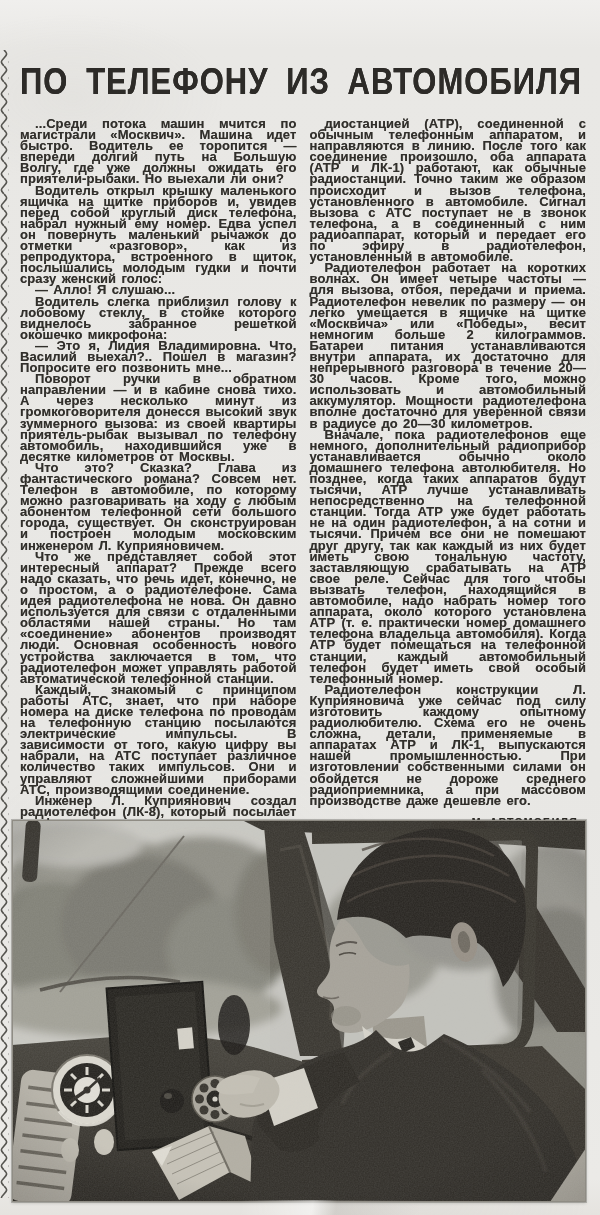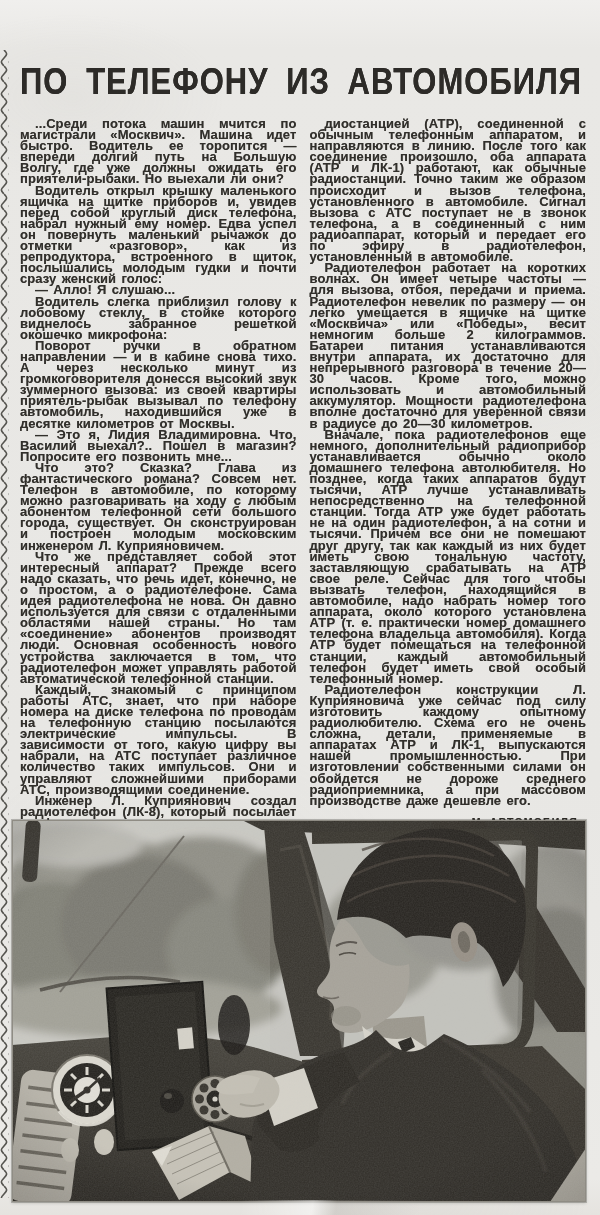--- a/index.html
+++ b/index.html
@@ -67,22 +67,22 @@
 </svg>
 
 <h1 class="headline">ПО ТЕЛЕФОНУ ИЗ АВТОМОБИЛЯ</h1>
 
 <div class="columns">
   <div class="col">
     <p>...Среди потока машин мчится по магистрали «Москвич». Машина идет быстро. Водитель ее торопится — впереди долгий путь на Большую Волгу, где уже должны ожидать его приятели-рыбаки. Но выехали ли они?</p>
     <p>Водитель открыл крышку маленького ящичка на щитке приборов и, увидев перед собой круглый диск телефона, набрал нужный ему номер. Едва успел он повернуть маленький рычажок до отметки «разговор», как из репродуктора, встроенного в щиток, послышались молодым гудки и почти сразу женский голос:</p>
     <p>— Алло! Я слушаю...</p>
     <p>Водитель слегка приблизил голову к лобовому стеклу, в стойке которого виднелось забранное решеткой окошечко микрофона:</p>
+    <p>— Это я, Лидия Владимировна. Что, Василий выехал?.. Пошел в магазин? Попросите его позвонить мне...</p>
     <p>Поворот ручки в обратном направлении — и в кабине снова тихо. А через несколько минут из громкоговорителя донесся высокий звук зуммерного вызова: из своей квартиры приятель-рыбак вызывал по телефону автомобиль, находившийся уже в десятке километров от Москвы.</p>
-    <p>— Это я, Лидия Владимировна. Что, Василий выехал?.. Пошел в магазин? Попросите его позвонить мне...</p>
     <p>Что это? Сказка? Глава из фантастического романа? Совсем нет. Телефон в автомобиле, по которому можно разговаривать на ходу с любым абонентом телефонной сети большого города, существует. Он сконструирован и построен молодым московским инженером Л. Куприяновичем.</p>
     <p>Что же представляет собой этот интересный аппарат? Прежде всего надо сказать, что речь идет, конечно, не о простом, а о радиотелефоне. Сама идея радиотелефона не нова. Он давно используется для связи с отдаленными областями нашей страны. Но там «соединение» абонентов производят люди. Основная особенность нового устройства заключается в том, что радиотелефон может управлять работой автоматической телефонной станции.</p>
     <p>Каждый, знакомый с принципом работы АТС, знает, что при наборе номера на диске телефона по проводам на телефонную станцию посылаются электрические импульсы. В зависимости от того, какую цифру вы набрали, на АТС поступает различное количество таких импульсов. Они и управляют сложнейшими приборами АТС, производящими соединение.</p>
     <p>Инженер Л. Куприянович создал радиотелефон (ЛК-8), который посылает в эфир импульсы, соответствующие по длительности посылаемым обычным телефонным аппаратом. Отправленные из автомобиля сигналы принимаются небольшой автоматической телефонной ра-</p>
   </div>
   <div class="col">
     <p>диостанцией (АТР), соединенной с обычным телефонным аппаратом, и направляются в линию. После того как соединение произошло, оба аппарата (АТР и ЛК-1) работают, как обычные радиостанции. Точно таким же образом происходит и вызов телефона, установленного в автомобиле. Сигнал вызова с АТС поступает не в звонок телефона, а в соединенный с ним радиоаппарат, который и передает его по эфиру в радиотелефон, установленный в автомобиле.</p>
     <p>Радиотелефон работает на коротких волнах. Он имеет четыре частоты — для вызова, отбоя, передачи и приема. Радиотелефон невелик по размеру — он легко умещается в ящичке на щитке «Москвича» или «Победы», весит немногим больше 2 килограммов. Батареи питания устанавливаются внутри аппарата, их достаточно для непрерывного разговора в течение 20—30 часов. Кроме того, можно использовать и автомобильный аккумулятор. Мощности радиотелефона вполне достаточно для уверенной связи в радиусе до 20—30 километров.</p>
     <p>Вначале, пока радиотелефонов еще немного, дополнительный радиоприбор устанавливается обычно около домашнего телефона автолюбителя. Но позднее, когда таких аппаратов будут тысячи, АТР лучше устанавливать непосредственно на телефонной станции. Тогда АТР уже будет работать не на один радиотелефон, а на сотни и тысячи. Причем все они не помешают друг другу, так как каждый из них будет иметь свою тональную частоту, заставляющую срабатывать на АТР свое реле. Сейчас для того чтобы вызвать телефон, находящийся в автомобиле, надо набрать номер того аппарата, около которого установлена АТР (т. е. практически номер домашнего телефона владельца автомобиля). Когда АТР будет помещаться на телефонной станции, каждый автомобильный телефон будет иметь свой особый телефонный номер.</p>
     <p>Радиотелефон конструкции Л. Куприяновича уже сейчас под силу изготовить каждому опытному радиолюбителю. Схема его не очень сложна, детали, применяемые в аппаратах АТР и ЛК-1, выпускаются нашей промышленностью. При изготовлении собственными силами он обойдется не дороже среднего радиоприемника, а при массовом производстве даже дешевле его.</p>

